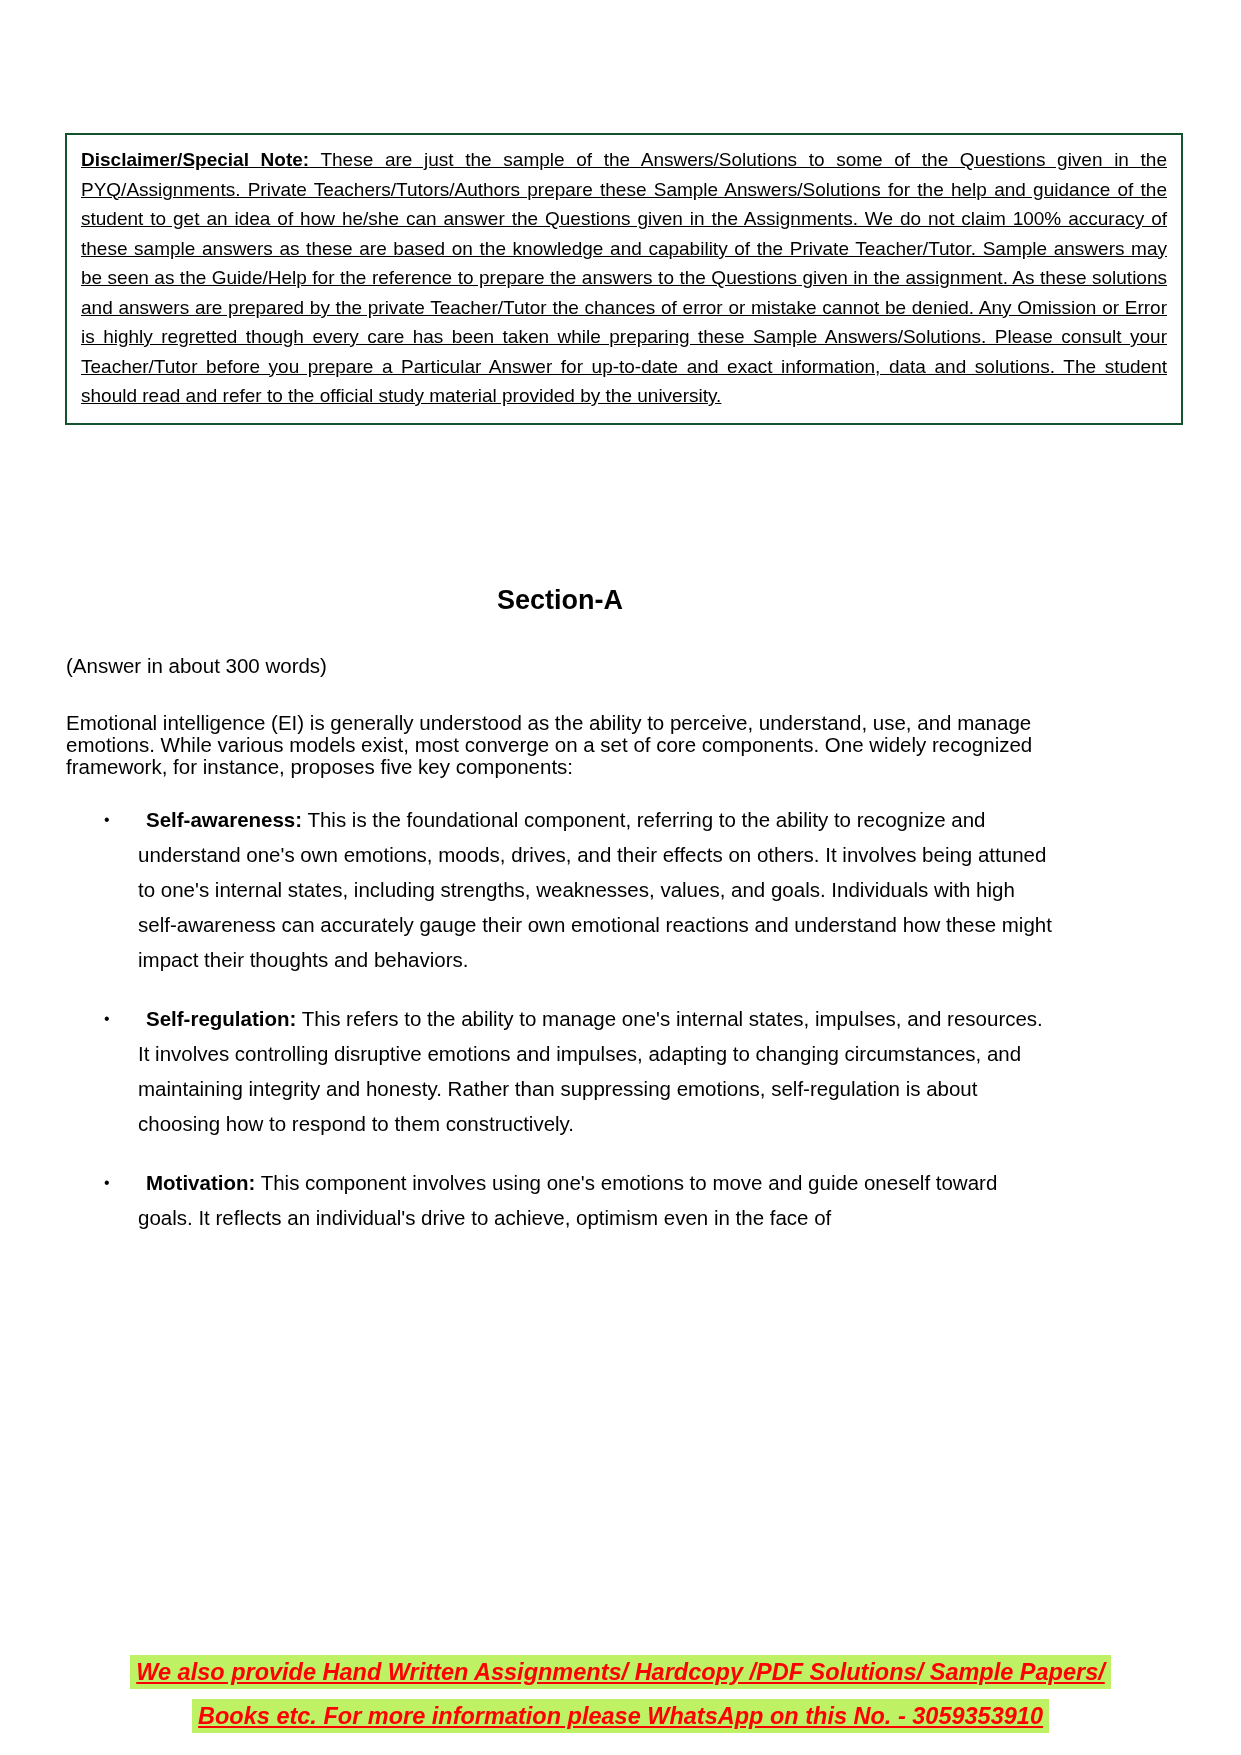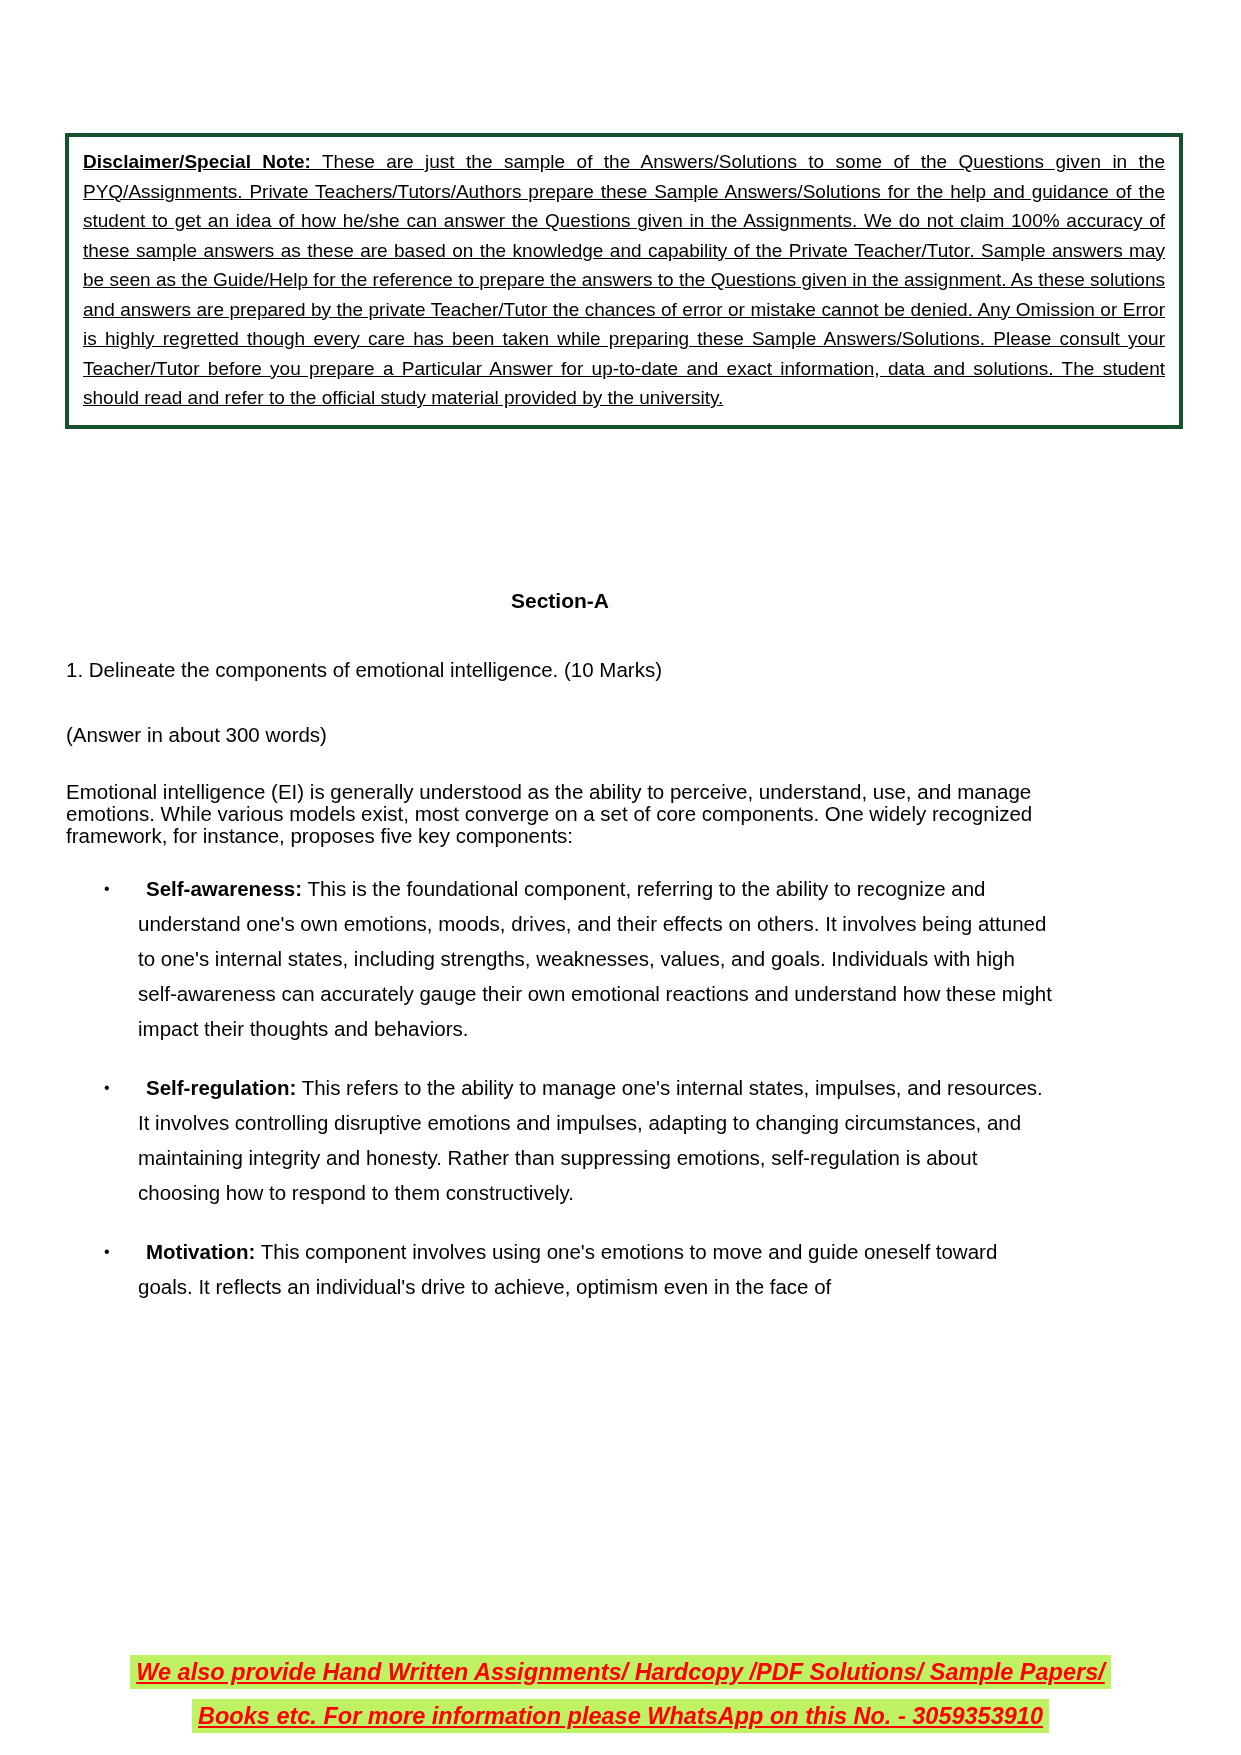--- a/index.html
+++ b/index.html
@@ -20,21 +20,21 @@
     width: 1241px;
     height: 1755px;
   }
 
   
   .disclaimer-box {
     position: absolute;
     top: 133px;
     left: 65px;
     width: 1118px;
-    border: 4px solid #14532d;
+    border: 2px solid #14532d;
     box-sizing: border-box;
     padding: 10px 14px 12px 14px;
     font-size: 19px;
     line-height: 29.5px;
     text-align: justify;
   }
   .disclaimer-box .underlined {
     text-decoration: underline;
   }
   .disclaimer-label {
@@ -46,21 +46,21 @@
     position: absolute;
     top: 582px;
     left: 66px;
     width: 988px;
     font-size: 20.5px;
     line-height: 37px;
   }
   .section-heading {
     text-align: center;
     font-weight: bold;
-    font-size: 21px;
+    font-size: 27px;
     margin: 0 0 0 0;
   }
   .question-line {
     margin-top: 32px;
   }
   .answer-note {
     margin-top: 28px;
   }
   .intro-para {
     margin-top: 28px;
@@ -114,21 +114,20 @@
   <div class="disclaimer-box">
     <span class="underlined">
       <span class="disclaimer-label">Disclaimer/Special Note:</span><span> These are just the sample of the Answers/Solutions to some of the Questions given in the PYQ/Assignments. Private Teachers/Tutors/Authors prepare these Sample Answers/Solutions for the help and guidance of the student to get an idea of how he/she can answer the Questions given in the Assignments. We do not claim 100% accuracy of these sample answers as these are based on the knowledge and capability of the Private Teacher/Tutor. Sample answers may be seen as the Guide/Help for the reference to prepare the answers to the Questions given in the assignment. As these solutions and answers are prepared by the private Teacher/Tutor the chances of error or mistake cannot be denied. Any Omission or Error is highly regretted though every care has been taken while preparing these Sample Answers/Solutions. Please consult your Teacher/Tutor before you prepare a Particular Answer for up-to-date and exact information, data and solutions. The student should read and refer to the official study material provided by the university.</span>
     </span>
   </div>
 
   <div class="content">
 
     <div class="section-heading">Section-A</div>
 
-    <div class="question-line">1. Delineate the components of emotional intelligence. (10 Marks)</div>
 
     <div class="answer-note">(Answer in about 300 words)</div>
 
     <div class="intro-para">Emotional intelligence (EI) is generally understood as the ability to perceive, understand, use, and manage emotions. While various models exist, most converge on a set of core components. One widely recognized framework, for instance, proposes five key components:</div>
 
     <ul class="ei-list">
       <li>
         <span class="bullet-dot">•</span><span class="bullet-term">Self-awareness:</span><span> This is the foundational component, referring to the ability to recognize and understand one's own emotions, moods, drives, and their effects on others. It involves being attuned to one's internal states, including strengths, weaknesses, values, and goals. Individuals with high self-awareness can accurately gauge their own emotional reactions and understand how these might impact their thoughts and behaviors.</span>
       </li>
       <li>

